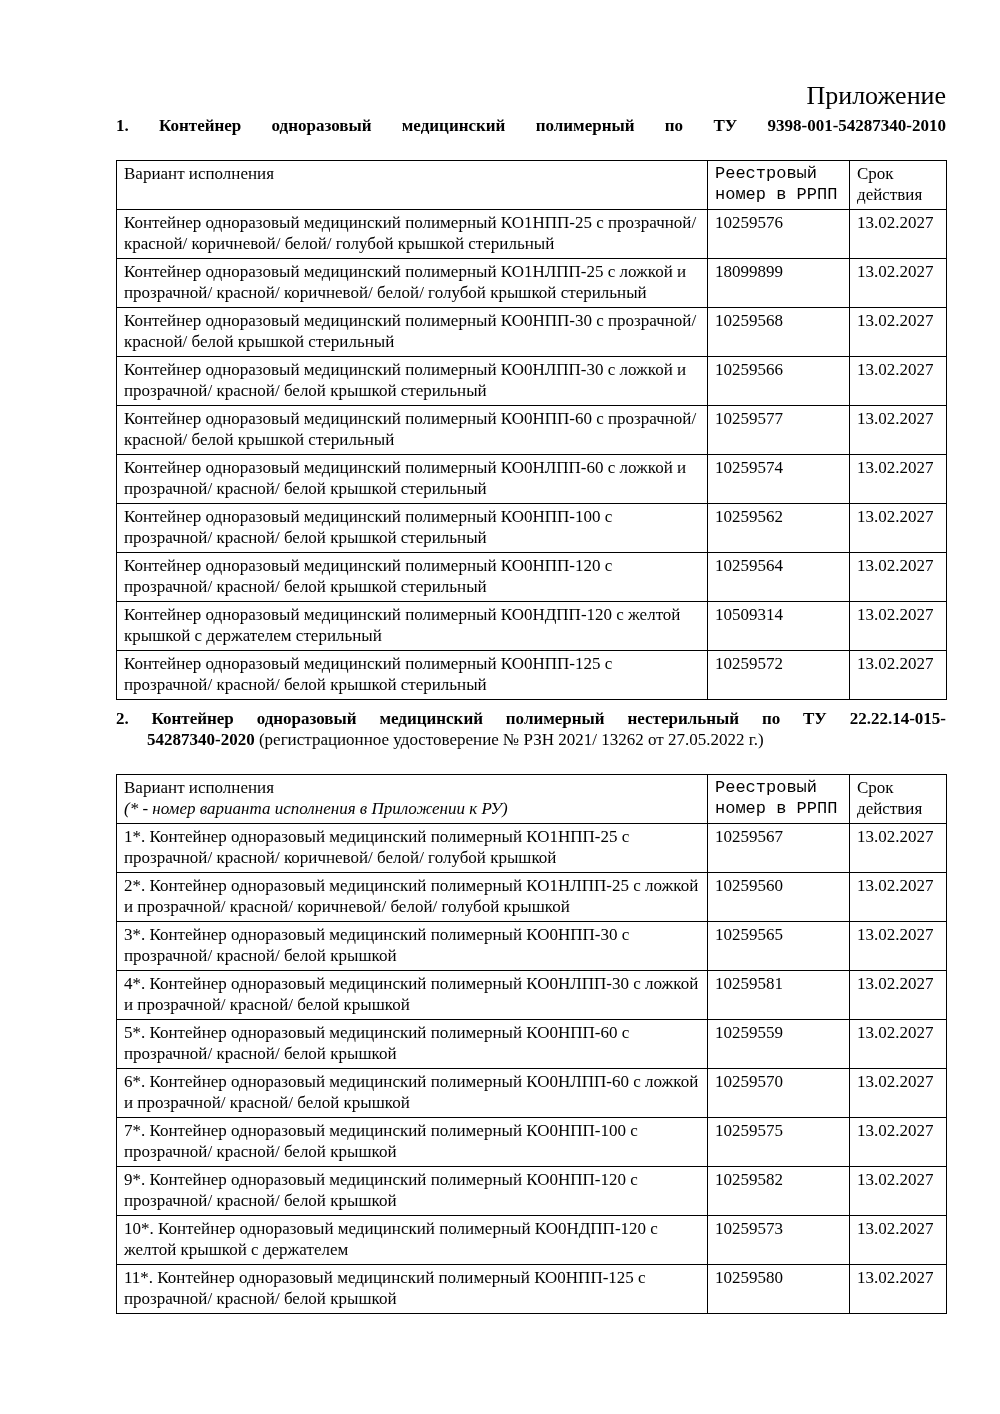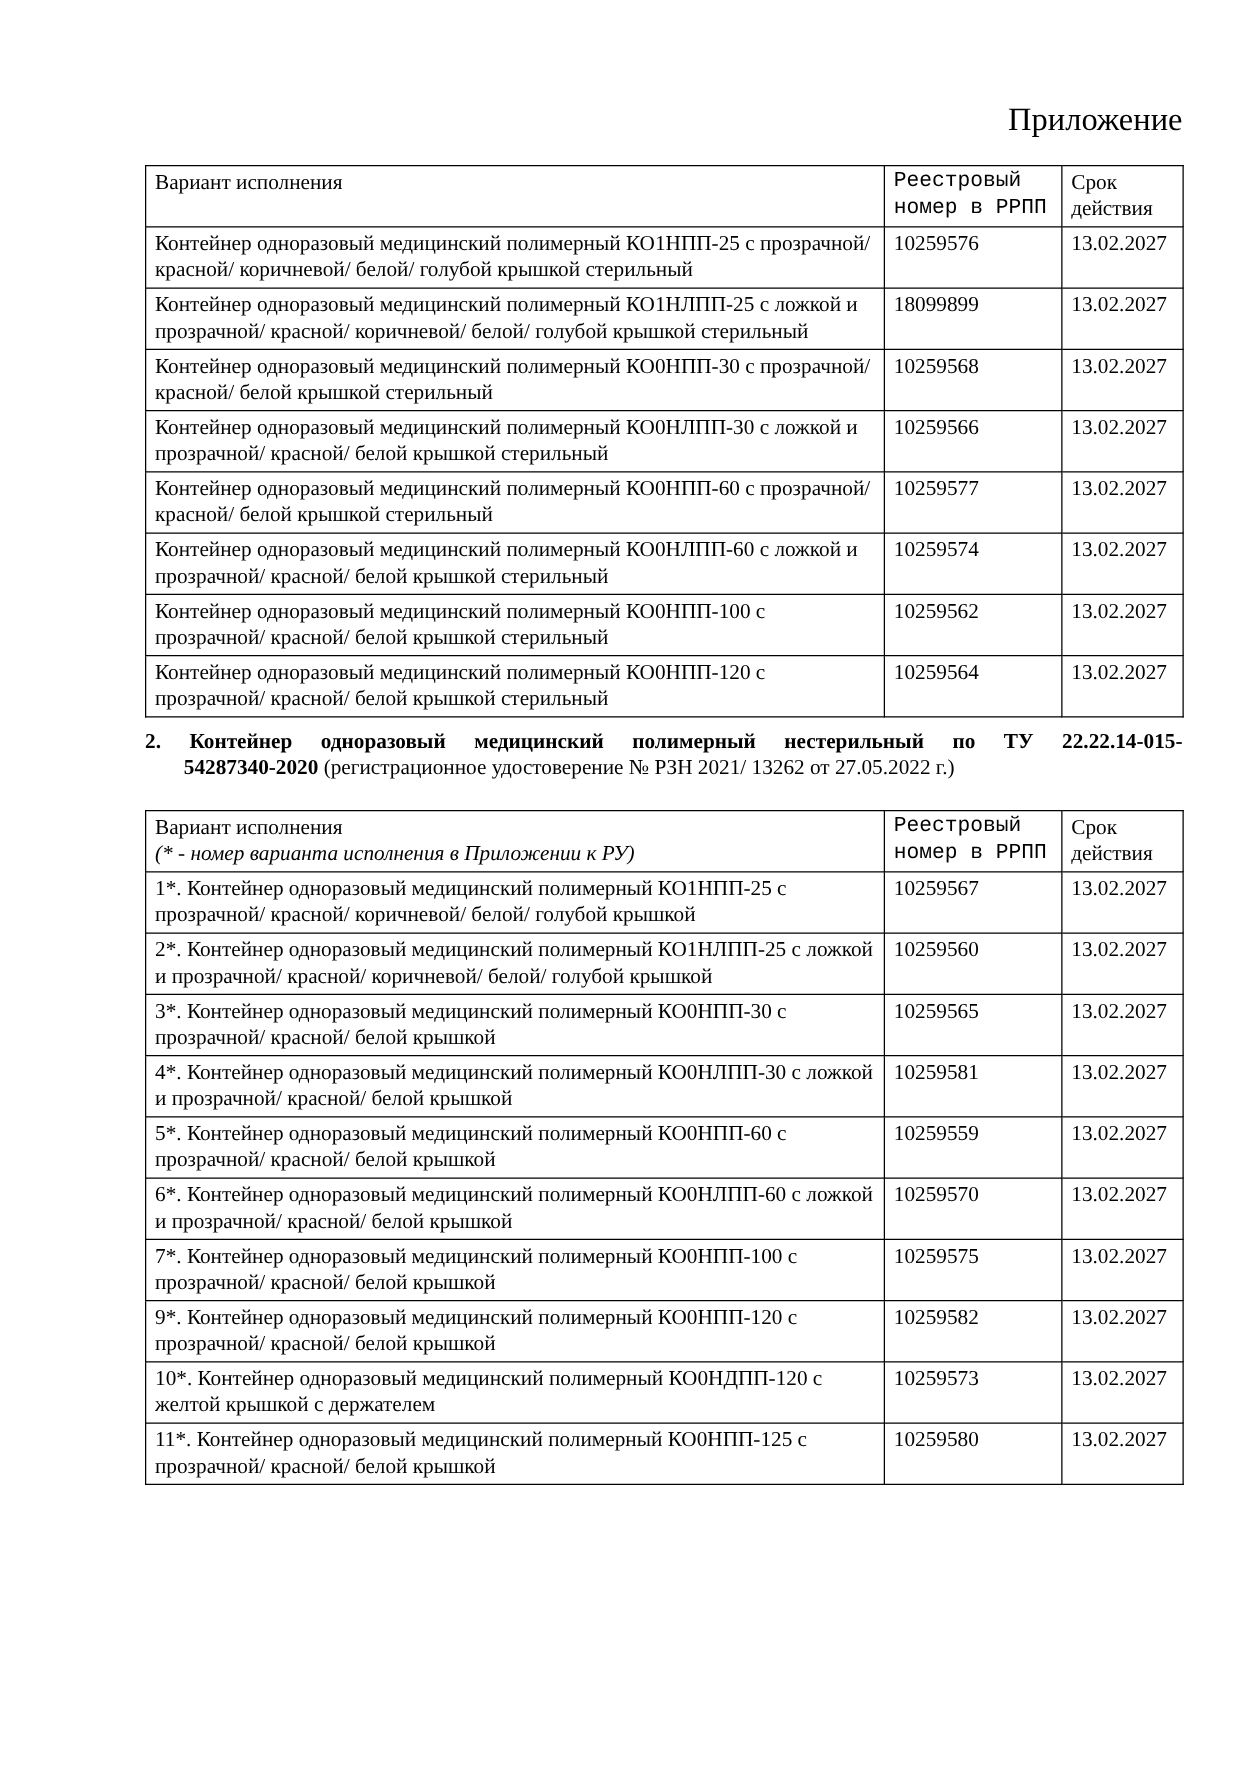--- a/index.html
+++ b/index.html
@@ -58,20 +58,21 @@
   .th-note { display: block; font-style: italic; }
 </style>
 </head>
 <body>
 
 <div class="page">
 
   <div class="annex">Приложение</div>
 
   <p class="sec-head">
+    <span class="head-line1">1. Контейнер одноразовый медицинский полимерный по ТУ 9398-001-54287340-2010</span>
   </p>
 
   <table class="doc-table">
     <thead>
       <tr>
         <th class="col-variant">
           <span class="th-line">Вариант исполнения</span>
         </th>
         <th class="col-registry">Реестровый номер в РРПП</th>
         <th class="col-validity">Срок действия</th>
@@ -109,20 +110,30 @@
           <td class="cell-validity">13.02.2027</td>
         </tr>
         <tr>
           <td class="cell-variant">Контейнер одноразовый медицинский полимерный КО0НПП-100 с прозрачной/ красной/ белой крышкой стерильный</td>
           <td class="cell-registry">10259562</td>
           <td class="cell-validity">13.02.2027</td>
         </tr>
         <tr>
           <td class="cell-variant">Контейнер одноразовый медицинский полимерный КО0НПП-120 с прозрачной/ красной/ белой крышкой стерильный</td>
           <td class="cell-registry">10259564</td>
+          <td class="cell-validity">13.02.2027</td>
+        </tr>
+        <tr>
+          <td class="cell-variant">Контейнер одноразовый медицинский полимерный КО0НДПП-120 с желтой крышкой с держателем стерильный</td>
+          <td class="cell-registry">10509314</td>
+          <td class="cell-validity">13.02.2027</td>
+        </tr>
+        <tr>
+          <td class="cell-variant">Контейнер одноразовый медицинский полимерный КО0НПП-125 с прозрачной/ красной/ белой крышкой стерильный</td>
+          <td class="cell-registry">10259572</td>
           <td class="cell-validity">13.02.2027</td>
         </tr>
       </tbody>
   </table>
 
   <p class="sec-head">
     <span class="head-line1">2. Контейнер одноразовый медицинский полимерный нестерильный по ТУ 22.22.14-015-</span>
     <span class="head-line2 hang"><b>54287340-2020</b> <span>(регистрационное удостоверение № РЗН 2021/ 13262 от 27.05.2022 г.)</span></span>
   </p>
 

